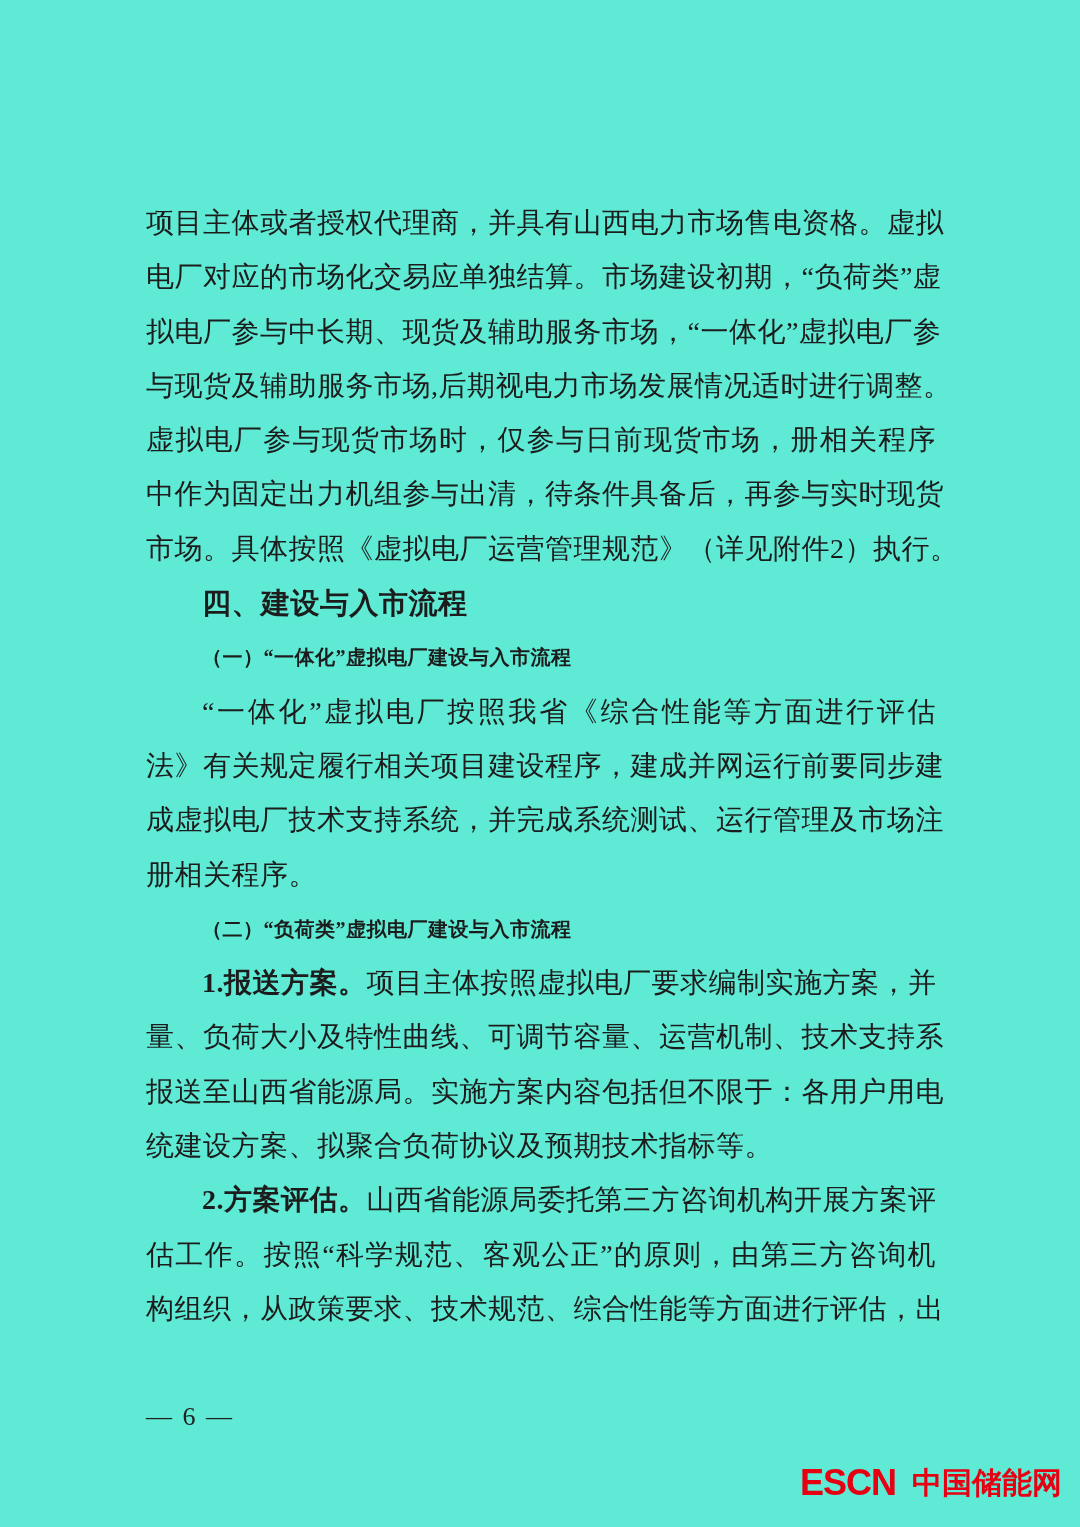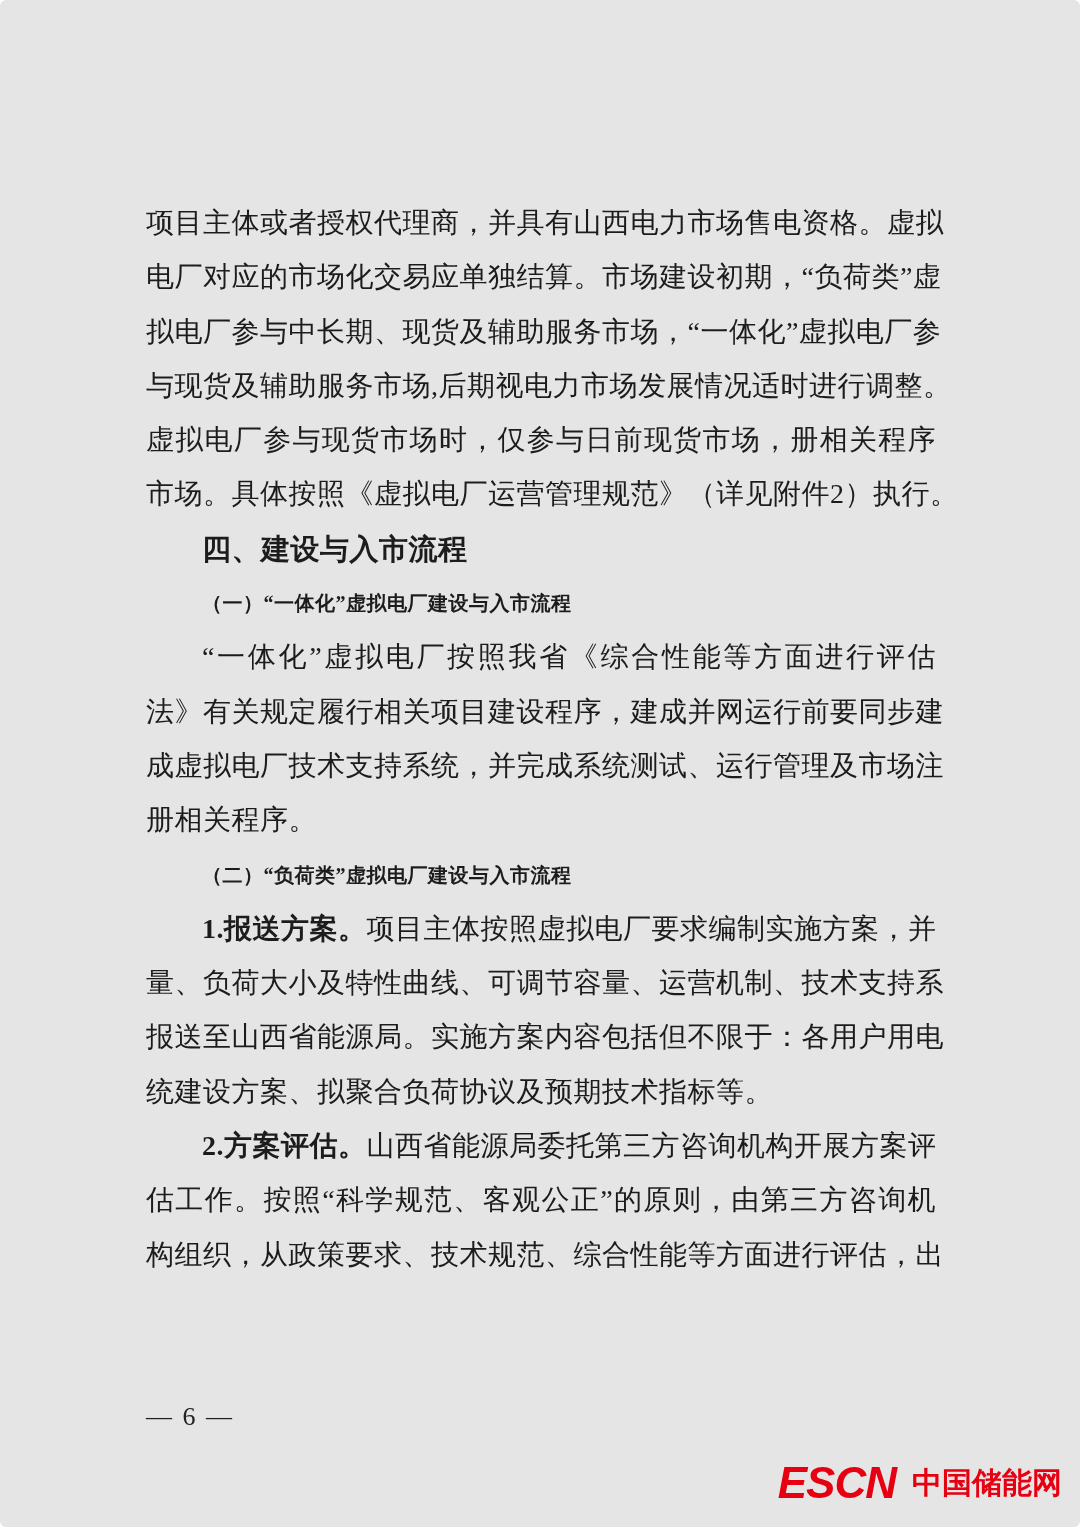--- a/index.html
+++ b/index.html
@@ -4,25 +4,24 @@
 <style>
   html, body {
     margin: 0;
     padding: 0;
     background: #ffffff;
   }
   .page {
     position: relative;
     width: 1080px;
     height: 1527px;
-    background: #e5e5e5;
+    background: #5eead4;
     overflow: hidden;
     color: #1c1c1c;
     font-family: "Liberation Serif", "DejaVu Serif", serif;
-    border-radius: 6px;
   }
   .doc-body {
     position: absolute;
     left: 146px;
     top: 196px;
     width: 790px;
   }
   .line {
     height: 54.3px;
     line-height: 54.3px;
@@ -61,22 +60,21 @@
   .logo {
     position: absolute;
     right: 18px;
     top: 1464px;
     white-space: nowrap;
     line-height: 38px;
   }
   .logo-latin {
     font-family: "Liberation Sans", "DejaVu Sans", sans-serif;
     font-weight: 800;
-    font-style: italic;
-    font-size: 44px;
+    font-size: 36px;
     letter-spacing: -1px;
     vertical-align: bottom;
   }
   .logo-cjk {
     font-family: "Liberation Sans", "DejaVu Sans", sans-serif;
     font-weight: 900;
     font-size: 30px;
     margin-left: 16px;
     vertical-align: bottom;
   }
@@ -85,20 +83,21 @@
 <body>
 
 <div class="page">
 
   <div class="doc-body">
       <div class="line body fill">项目主体或者授权代理商，并具有山西电力市场售电资格。虚拟</div>
       <div class="line body fill">电厂对应的市场化交易应单独结算。市场建设初期，“负荷类”虚</div>
       <div class="line body fill">拟电厂参与中长期、现货及辅助服务市场，“一体化”虚拟电厂参</div>
       <div class="line body fill">与现货及辅助服务市场,后期视电力市场发展情况适时进行调整。</div>
       <div class="line body fill">虚拟电厂参与现货市场时，仅参与日前现货市场，册相关程序</div>
+      <div class="line body fill">中作为固定出力机组参与出清，待条件具备后，再参与实时现货</div>
       <div class="line body fill">市场。具体按照《虚拟电厂运营管理规范》（详见附件2）执行。</div>
       <div class="line heading-hei indent">四、建设与入市流程</div>
       <div class="line heading-kai indent">（一）“一体化”虚拟电厂建设与入市流程</div>
       <div class="line body indent fill">“一体化”虚拟电厂按照我省《综合性能等方面进行评估</div>
       <div class="line body fill">法》有关规定履行相关项目建设程序，建成并网运行前要同步建</div>
       <div class="line body fill">成虚拟电厂技术支持系统，并完成系统测试、运行管理及市场注</div>
       <div class="line body">册相关程序。</div>
       <div class="line heading-kai indent">（二）“负荷类”虚拟电厂建设与入市流程</div>
       <div class="line body indent fill"><span class="lead">1.报送方案。</span>项目主体按照虚拟电厂要求编制实施方案，并</div>
       <div class="line body fill">量、负荷大小及特性曲线、可调节容量、运营机制、技术支持系</div>

